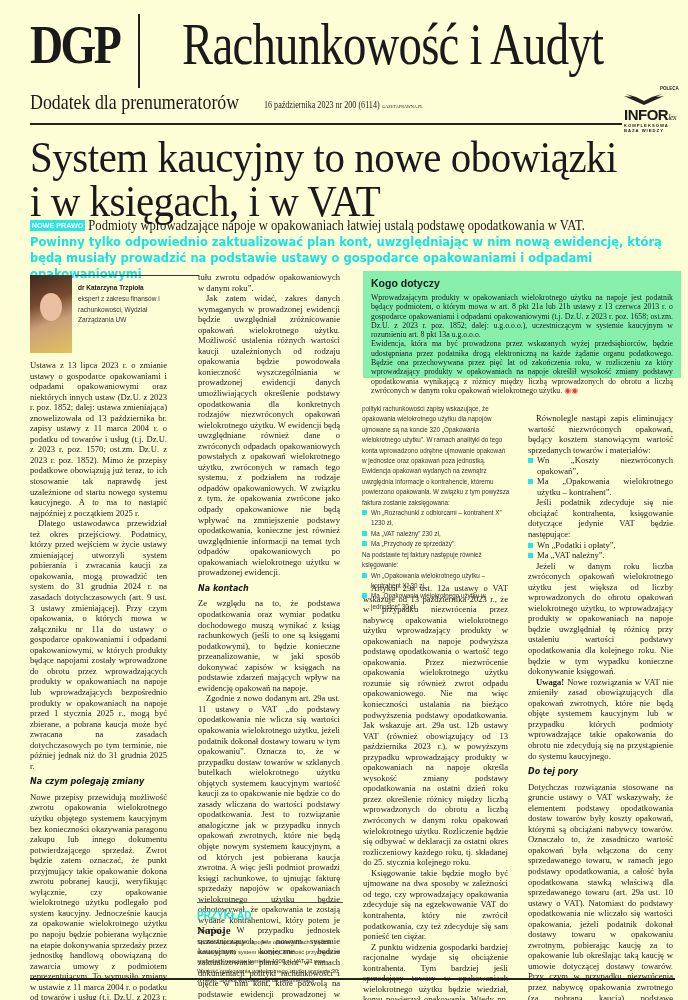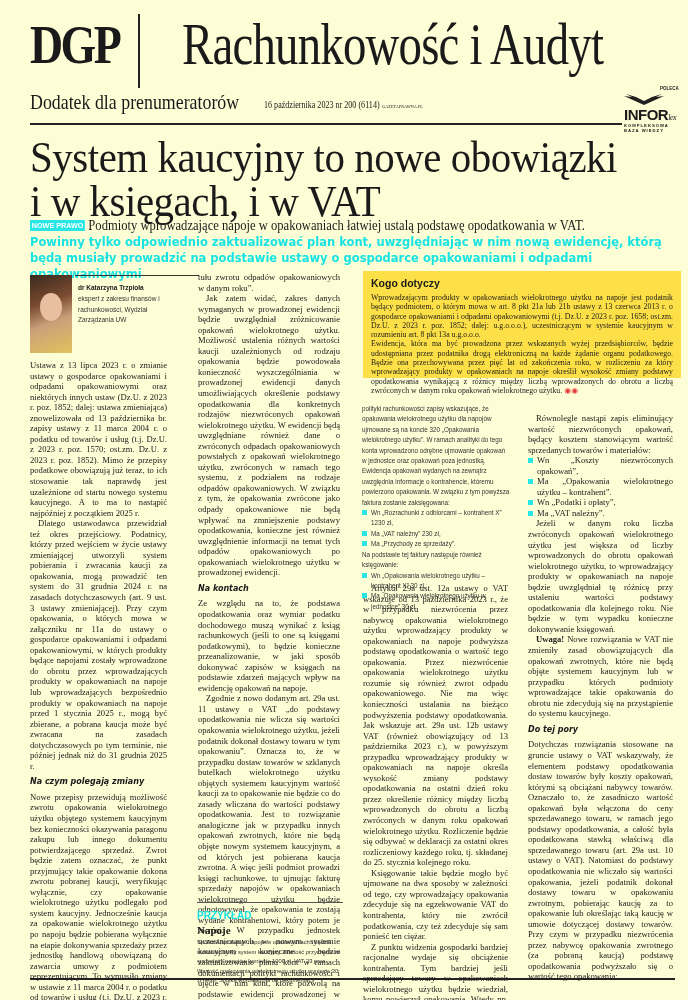--- a/index.html
+++ b/index.html
@@ -39,21 +39,21 @@
   .c3 { left: 363px; top: 454px; width: 145px; }
   .c4 { left: 528px; top: 413px; width: 145px; }
 
   .author { position: absolute; left: 30px; top: 275px; width: 137px; height: 78px; }
   .author .photo { position: absolute; left: 0; top: 0; width: 42px; height: 78px; background: linear-gradient(160deg, #3a2a1e 0%, #7a4a30 35%, #caa07a 60%, #e2c25c 100%); }
   .author .photo::after { content: ""; position: absolute; left: 10px; top: 18px; width: 22px; height: 28px; border-radius: 50%; background: #e8bfa0; }
   .author .rule { position: absolute; left: 45px; top: 0; width: 124px; height: 1px; background: #333; }
   .author .name { position: absolute; left: 48px; top: 9px; font-family: "Liberation Sans", sans-serif; font-weight: bold; font-size: 6.5px; }
   .author .role { position: absolute; left: 48px; top: 19px; font-family: "Liberation Sans", sans-serif; font-size: 6.5px; line-height: 10.5px; width: 90px; color: #333; }
 
-  .box { position: absolute; left: 363px; top: 271px; width: 318px; height: 107px; background: #fde047; padding: 6px 8px; }
+  .box { position: absolute; left: 363px; top: 271px; width: 318px; height: 107px; background: #86efac; padding: 6px 8px; }
   .box h3 { font-family: "Liberation Sans", sans-serif; font-weight: bold; font-size: 10.5px; margin-bottom: 4px; }
   .box p { font-size: 7.8px; line-height: 9.3px; text-align: justify; }
 
   .example-text { position: absolute; left: 362px; top: 404px; width: 148px; font-family: "Liberation Sans", sans-serif; font-size: 6.3px; line-height: 10.4px; color: #333; }
   .blist { list-style: none; }
   .blist li { padding-left: 9px; text-indent: -9px; }
   .blist li::before { content: ""; display: inline-block; width: 5px; height: 5px; background: #29e6e6; margin-right: 4px; }
 
   .przyklad-rule { position: absolute; left: 197px; top: 902px; width: 146px; height: 1px; background: #555; }
   .przyklad { position: absolute; left: 197px; top: 910px; width: 146px; }
@@ -152,20 +152,21 @@
   <p>Z punktu widzenia gospodarki bardziej racjonalne wydaje się obciążenie kontrahenta. Tym bardziej jeśli sprzedający towary w opakowaniach wielokrotnego użytku będzie wiedział, komu powierzył opakowania. Wtedy np. na podstawie zapisów na koncie „Opakowania wielokrotnego użytku – kontrahent” zostanie ustalona wartość opakowań niezwróconych i zostanie wystawiona faktura:</p>
 
 </div>
 
 <div class="col c4">
   <p>Równolegle nastąpi zapis eliminujący wartość niezwróconych opakowań, będący kosztem stanowiącym wartość sprzedanych towarów i materiałów:</p>
   <ul class="blist">
     <li>Wn „Koszty niezwróconych opakowań”,</li>
     <li>Ma „Opakowania wielokrotnego użytku – kontrahent”.</li>
   </ul>
+  <p>Jeśli podatnik zdecyduje się nie obciążać kontrahenta, księgowanie dotyczące jedynie VAT będzie następujące:</p>
   <ul class="blist">
     <li>Wn „Podatki i opłaty”,</li>
     <li>Ma „VAT należny”.</li>
   </ul>
   <p>Jeżeli w danym roku liczba zwróconych opakowań wielokrotnego użytku jest większa od liczby wprowadzonych do obrotu opakowań wielokrotnego użytku, to wprowadzający produkty w opakowaniach na napoje będzie uwzględniał tę różnicę przy ustaleniu wartości podstawy opodatkowania dla kolejnego roku. Nie będzie w tym wypadku konieczne dokonywanie księgowań.</p>
   <p><b>Uwaga!</b> <span>Nowe rozwiązania w VAT nie zmieniły zasad obowiązujących dla opakowań zwrotnych, które nie będą objęte systemem kaucyjnym lub w przypadku których podmioty wprowadzające takie opakowania do obrotu nie zdecydują się na przystąpienie do systemu kaucyjnego.</span></p>
   <h4>Do tej pory</h4>
   <p class="ni">Dotychczas rozwiązania stosowane na gruncie ustawy o VAT wskazywały, że elementem podstawy opodatkowania dostaw towarów były koszty opakowań, którymi są obciążani nabywcy towarów. Oznaczało to, że zasadniczo wartość opakowań była włączona do ceny sprzedawanego towaru, w ramach jego podstawy opodatkowania, a całość była opodatkowana stawką właściwą dla sprzedawanego towaru (art. 29a ust. 10 ustawy o VAT). Natomiast do podstawy opodatkowania nie wliczało się wartości opakowania, jeżeli podatnik dokonał dostawy towaru w opakowaniu zwrotnym, pobierając kaucję za to opakowanie lub określając taką kaucję w umowie dotyczącej dostawy towarów. Przy czym w przypadku niezwrócenia przez nabywcę opakowania zwrotnego (za pobraną kaucją) podstawę opodatkowania podwyższało się o wartość tego opakowania:</p>
 
 </div>

